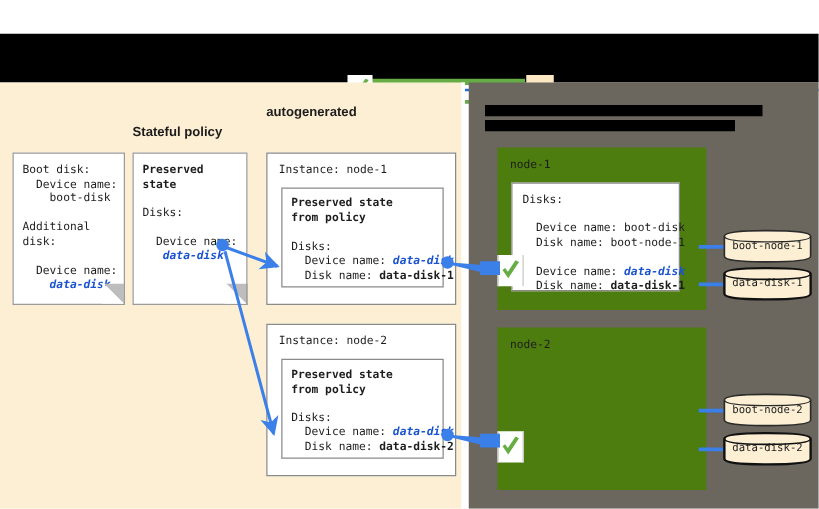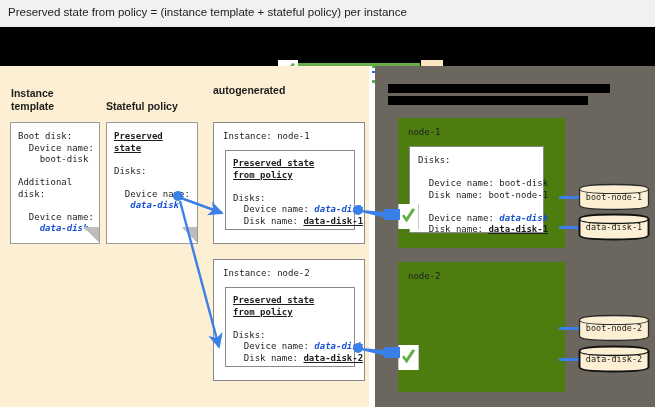--- a/index.html
+++ b/index.html
@@ -89,21 +89,21 @@
   .note .fold::before{
     content:"";position:absolute;right:0;bottom:0;width:17px;height:17px;
     background:linear-gradient(to top right, #ffffff 0%, #ffffff 49%, transparent 51%);
   }
   .mono{
     font-family:"DejaVu Sans Mono","Liberation Mono",monospace;
     font-size:9px;line-height:11.5px;color:#1d1d1d;
     white-space:pre;
   }
   .blue{color:#1a53d0;font-weight:bold;font-style:italic;}
-  .bold{font-weight:bold;text-decoration:underline;}
+  .bold{font-weight:bold;}
 
   #card-template{left:10px;top:122px;width:90px;height:122px;}
   #card-template .mono{position:absolute;left:7px;top:8px;}
   #card-policy{left:106px;top:122px;width:92px;height:122px;}
   #card-policy .mono{position:absolute;left:7px;top:8px;}
 
   
   .inst-box{
     position:absolute;background:#ffffff;border:1px solid #8a8a8a;
     box-sizing:border-box;
@@ -176,45 +176,38 @@
   #lk-d2{left:559px;top:358px;width:20px;}
 
   
   #arrows{position:absolute;left:0;top:0;width:655px;height:407px;pointer-events:none;}
 </style>
 </head>
 <body>
 
 <div id="stage">
 
-  <div class="title-bar">
-    <div class="title-text">Preserved state from policy = (instance template + stateful policy) per instance</div>
-  </div>
 
   <div class="legend-band">
     <div class="legend-rule a"></div>
     <div class="legend-green-1"></div>
     <div class="legend-green-2"></div>
     <div class="legend-green-3"></div>
     <div class="legend-tan"></div>
     <div class="legend-blue-blob"></div>
     <div class="legend-blue-tail"></div>
     <div class="legend-check">
       <svg width="17" height="18" viewBox="0 0 17 18" aria-hidden="true">
         <path d="M2 8 L6.5 14 L15 2 L12.3 1 L6.3 9.6 L4 6.6 Z" fill="#67ad45"></path>
       </svg>
     </div>
   </div>
 
   <div class="panel-left"></div>
 
-  <div class="col-head" id="head-tmpl">
-    <div>Instance</div>
-    <div>template</div>
-  </div>
 
   <div class="col-head" id="head-policy">
     <div>Stateful policy</div>
   </div>
 
   <div class="col-head" id="head-managed">
     <div>autogenerated</div>
   </div>
 
   <div class="note" id="card-template">

